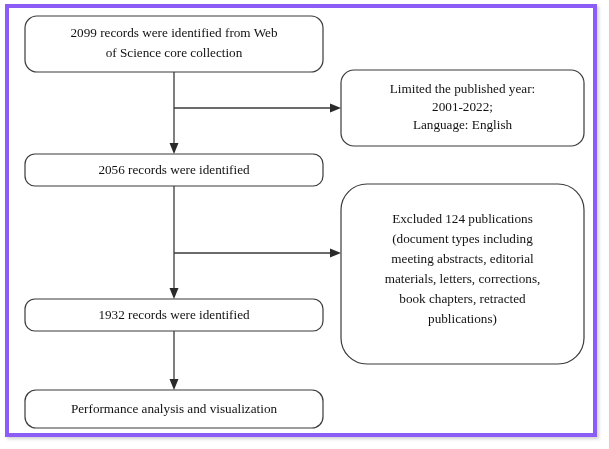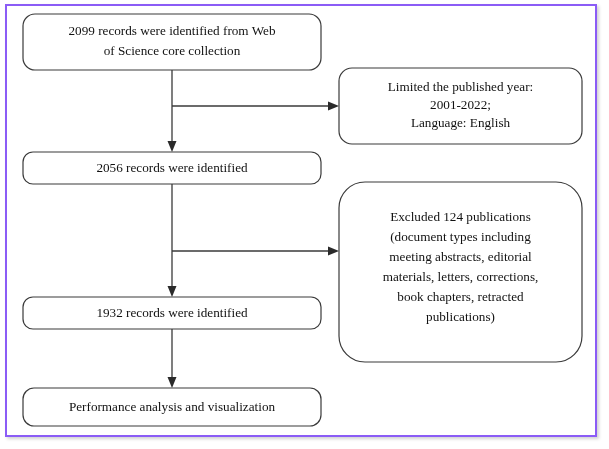--- a/index.html
+++ b/index.html
@@ -13,21 +13,21 @@
     font-family: "Liberation Serif", "DejaVu Serif", serif;
     overflow: hidden;
   }
   #figure-frame {
     position: absolute;
     left: 5px;
     top: 4px;
     width: 592px;
     height: 433px;
     background: #ffffff;
-    border: 2px solid #8b5cf6;
+    border: 4px solid #8b5cf6;
     box-sizing: border-box;
     box-shadow: 2px 2px 3px rgba(0,0,0,0.18);
   }
   #flow-svg {
     display: block;
     width: 592px;
     height: 433px;
   }
   .node-box {
     fill: #ffffff;

